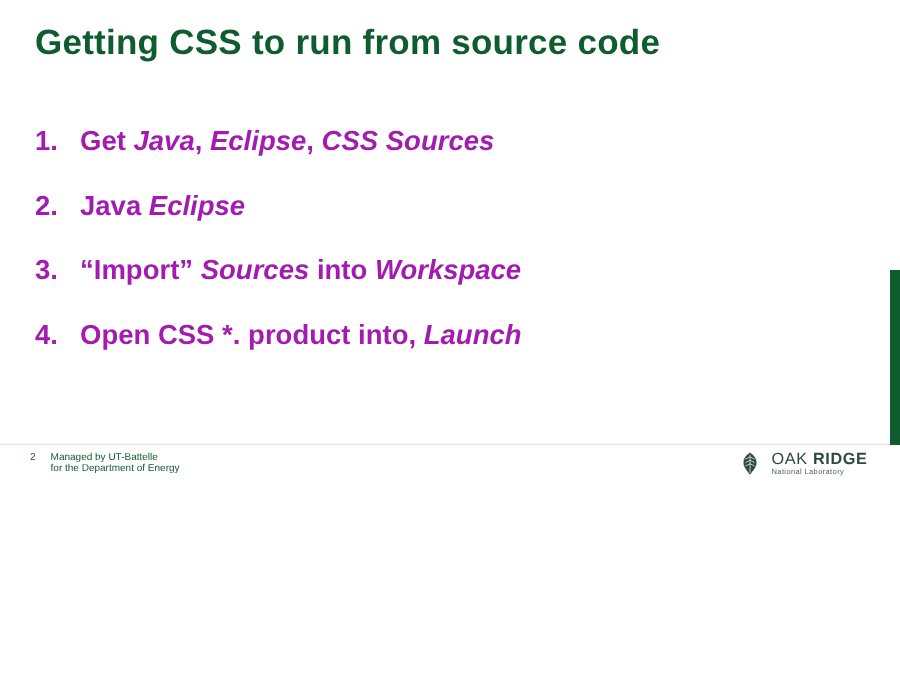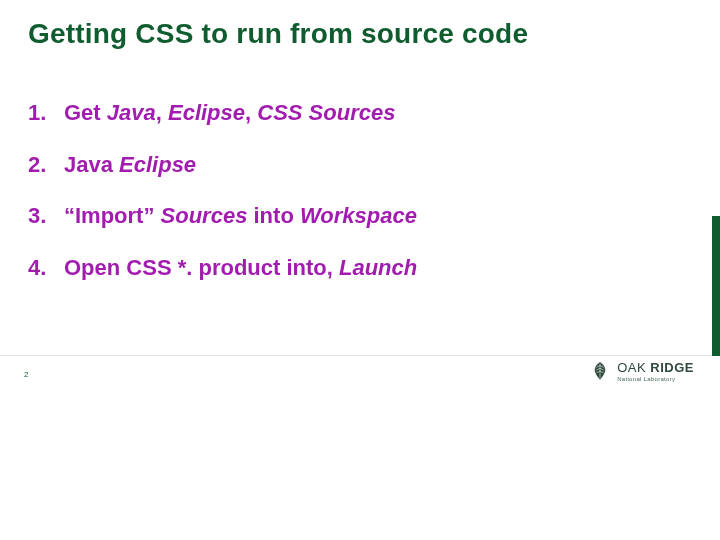--- a/index.html
+++ b/index.html
@@ -65,21 +65,21 @@
   }
   .footer .mgmt {
     display: flex;
     flex-direction: column;
   }
   .logo {
     position: absolute;
     right: 26px;
     bottom: 14px;
     display: flex;
-    align-items: center;
+    align-items: flex-start;
     gap: 6px;
   }
   .logo .leaf {
     width: 22px; height: 22px;
     position: relative;
   }
   .logo .leaf svg { width: 22px; height: 22px; display: block; }
   .logo .text {
     display: flex;
     flex-direction: column;
@@ -126,20 +126,24 @@
     <li>
       <span>Open CSS *. product into, </span><em>Launch</em>
     </li>
   </ol>
 
   <div class="bottom-rule"></div>
   <div class="side-accent"></div>
 
   <div class="footer">
     <span class="pg">2</span>
+    <div class="mgmt">
+      <span>Managed by UT-Battelle</span>
+      <span>for the Department of Energy</span>
+    </div>
   </div>
 
   <div class="logo">
     <span class="leaf">
       <svg viewBox="0 0 24 24">
         <path d="M12 2 C9 4 6 7 6 11 C6 15 9 18 12 22 C15 18 18 15 18 11 C18 7 15 4 12 2 Z M12 4 L12 20" fill="#2f4a3c" stroke="#ffffff" stroke-width="0.6"></path>
         <path d="M12 6 L8 8 M12 9 L8 11 M12 12 L8 14 M12 6 L16 8 M12 9 L16 11 M12 12 L16 14" stroke="#ffffff" stroke-width="0.6" fill="none"></path>
       </svg>
     </span>
     <div class="text">

